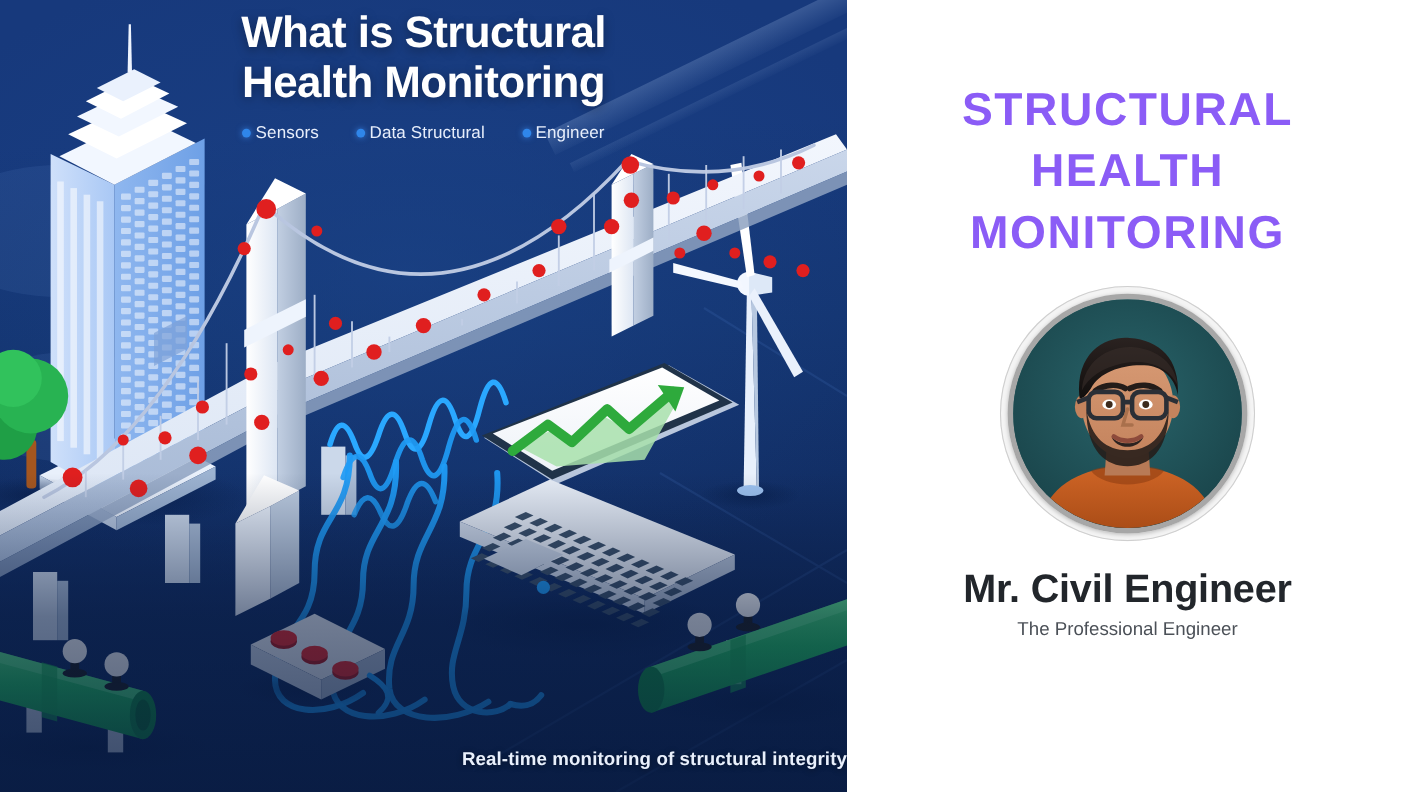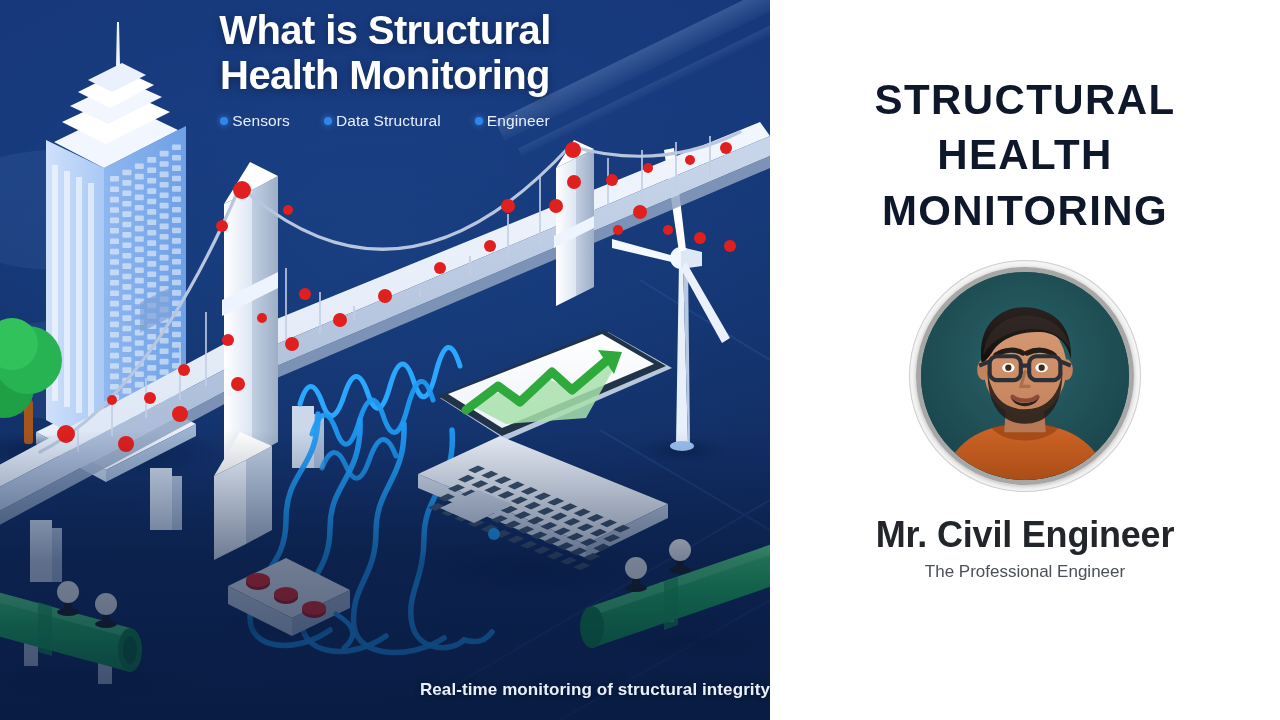--- a/index.html
+++ b/index.html
@@ -55,21 +55,21 @@
 
   
   #illus { position:absolute; left:0; top:0; width:770px; height:720px; }
 
   
   #right-panel {
     position:relative; width:510px; height:720px; background:#ffffff;
     display:flex; flex-direction:column; align-items:center;
   }
   #right-title {
-    margin-top:72px; width:440px; text-align:center; color:#0f172a;
+    margin-top:72px; width:440px; text-align:center; color:#8b5cf6;
     font-weight:bold; font-size:42px; line-height:1.32; letter-spacing:1.4px;
   }
   #avatar-wrap {
     margin-top:22px; width:232px; height:232px; border-radius:50%;
     background:#f4f4f4; padding:7px;
     box-shadow:0 0 0 1px #cfcfcf inset;
   }
   #avatar-ring {
     width:100%; height:100%; border-radius:50%; overflow:hidden;
     border:5px solid #a7a7a7; position:relative;

